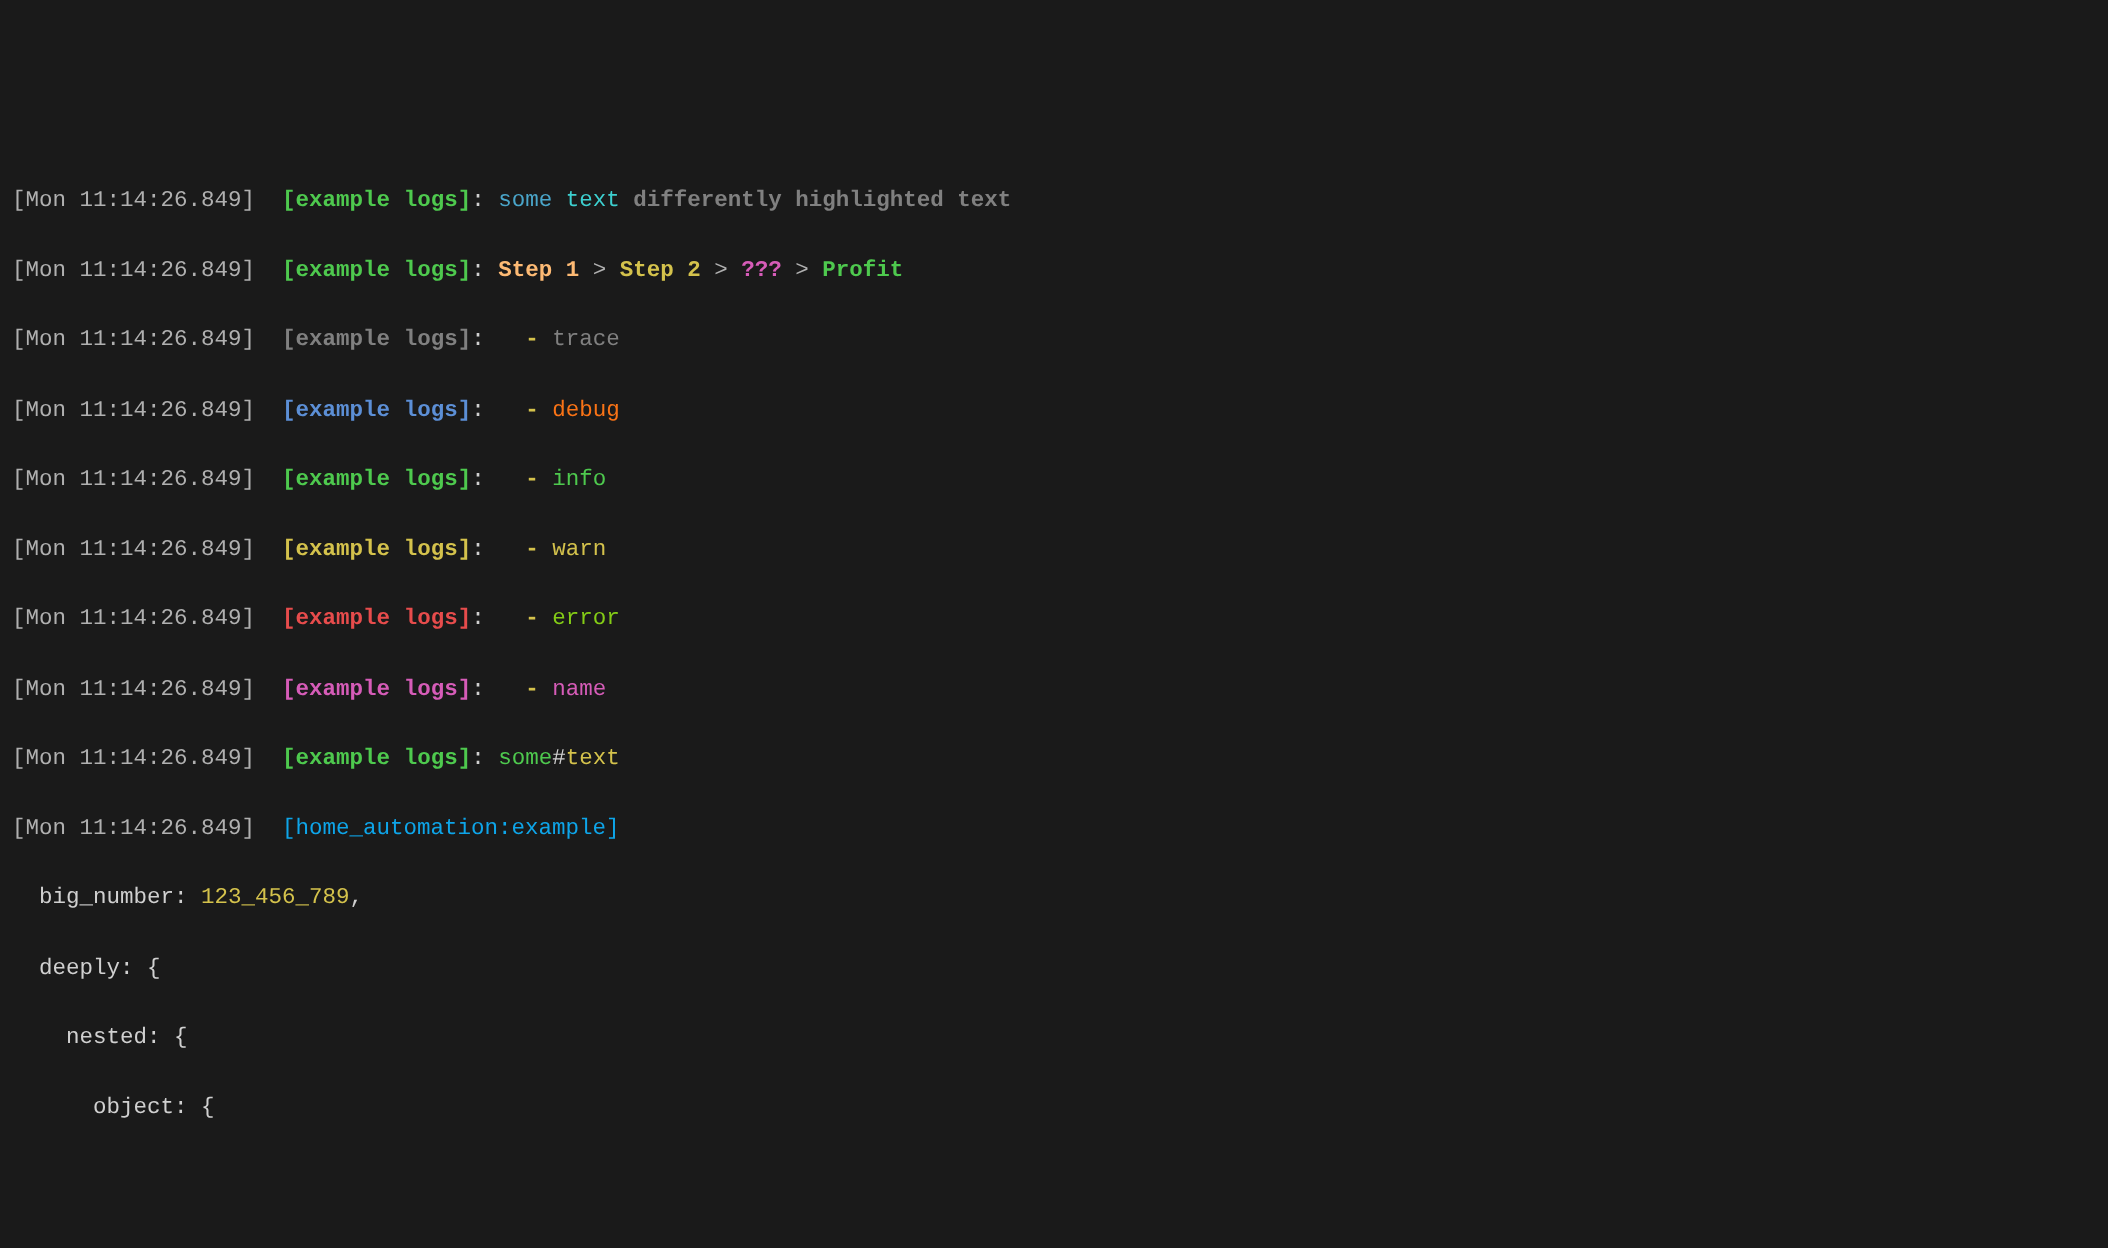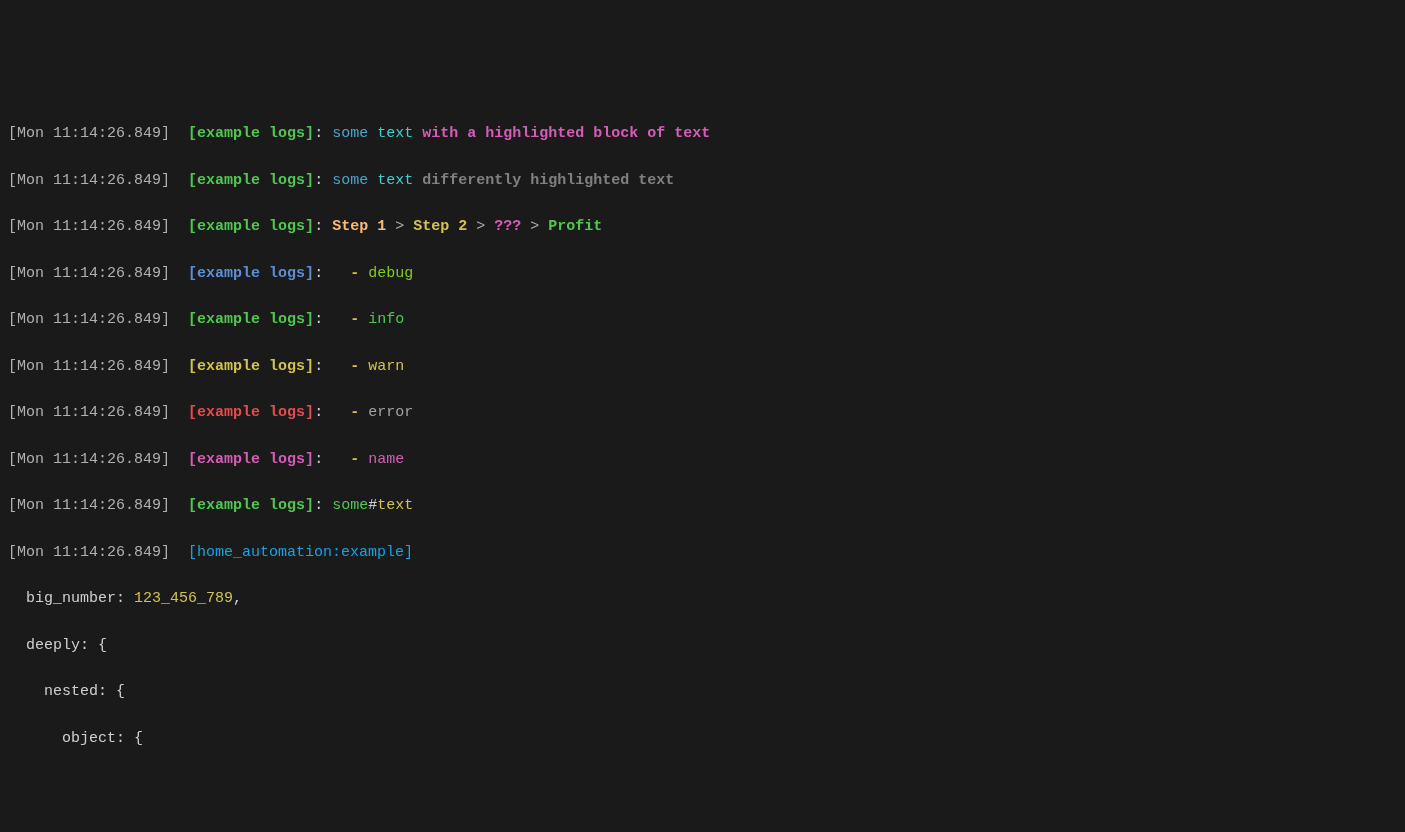--- a/index.html
+++ b/index.html
@@ -27,42 +27,42 @@
   .text { color: #3dcfcf; }
   .highlight1 { color: #d65cb8; font-weight: bold; }
   .highlight2 { color: #808080; font-weight: bold; }
   .step-red { color: #fdba74; font-weight: bold; text-align: right; }
   .step-yellow { color: #d4c24c; font-weight: bold; }
   .step-magenta { color: #d65cb8; font-weight: bold; }
   .step-green { color: #4ec94e; font-weight: bold; }
   .arrow { color: #b0b0b0; }
   .dash { color: #d4c24c; font-weight: bold; }
   .trace { color: #808080; }
-  .debug { color: #84cc16; }
+  .debug { color: #f97316; }
   .info { color: #4ec94e; }
   .warn { color: #d4c24c; }
-  .error { color: #a3a3a3; }
+  .error { color: #84cc16; }
   .fatal { color: #d65cb8; }
   .hash-some { color: #4ec94e; }
   .hash-text { color: #d4c24c; }
   .name-paren { color: #b8a0d6; }
   .log-msg { color: #3dcfcf; }
   .obj-key { color: #d0d0d0; }
   .obj-num { color: #d4c24c; }
   .obj-punct { color: #d0d0d0; }
 </style>
 </head>
 <body>
 
 
 
 <div>
-<div class="line"><span class="ts">[Mon 11:14:26.849]</span>  <span class="bracket-green"><span>[</span><span>example</span><span> </span><span>logs</span><span>]</span></span><span class="colon">: </span><span class="some">some</span> <span class="text">text</span> <span class="highlight1">with a highlighted block of text</span></div>
 <div class="line"><span class="ts">[Mon 11:14:26.849]</span>  <span class="bracket-green"><span>[</span><span>example</span><span> </span><span>logs</span><span>]</span></span><span class="colon">: </span><span class="some">some</span> <span class="text">text</span> <span class="highlight2">differently highlighted text</span></div>
 <div class="line"><span class="ts">[Mon 11:14:26.849]</span>  <span class="bracket-green"><span>[</span><span>example</span><span> </span><span>logs</span><span>]</span></span><span class="colon">: </span><span class="step-red">Step 1</span><span class="arrow"> &gt; </span><span class="step-yellow">Step 2</span><span class="arrow"> &gt; </span><span class="step-magenta">???</span><span class="arrow"> &gt; </span><span class="step-green">Profit</span></div>
+<div class="line"><span class="ts">[Mon 11:14:26.849]</span>  <span class="bracket-gray"><span>[</span><span>example</span><span> </span><span>logs</span><span>]</span></span><span class="colon">: </span> <span class="dash"> - </span><span class="trace">trace</span></div>
 <div class="line"><span class="ts">[Mon 11:14:26.849]</span>  <span class="bracket-blue"><span>[</span><span>example</span><span> </span><span>logs</span><span>]</span></span><span class="colon">: </span> <span class="dash"> - </span><span class="debug">debug</span></div>
 <div class="line"><span class="ts">[Mon 11:14:26.849]</span>  <span class="bracket-green"><span>[</span><span>example</span><span> </span><span>logs</span><span>]</span></span><span class="colon">: </span> <span class="dash"> - </span><span class="info">info</span></div>
 <div class="line"><span class="ts">[Mon 11:14:26.849]</span>  <span class="bracket-yellow"><span>[</span><span>example</span><span> </span><span>logs</span><span>]</span></span><span class="colon">: </span> <span class="dash"> - </span><span class="warn">warn</span></div>
 <div class="line"><span class="ts">[Mon 11:14:26.849]</span>  <span class="bracket-red"><span>[</span><span>example</span><span> </span><span>logs</span><span>]</span></span><span class="colon">: </span> <span class="dash"> - </span><span class="error">error</span></div>
 <div class="line"><span class="ts">[Mon 11:14:26.849]</span>  <span class="bracket-magenta"><span>[</span><span>example</span><span> </span><span>logs</span><span>]</span></span><span class="colon">: </span> <span class="dash"> - </span><span class="fatal">name</span></div>
 <div class="line"><span class="ts">[Mon 11:14:26.849]</span>  <span class="bracket-green"><span>[</span><span>example</span><span> </span><span>logs</span><span>]</span></span><span class="colon">: </span><span class="hash-some">some</span><span class="colon">#</span><span class="hash-text">text</span></div>
 <div class="line"><span class="ts">[Mon 11:14:26.849]</span>  <span class="bracket-cyan">[home_automation:example]</span></div>
 <div class="line"><span class="obj-key">  big_number: </span><span class="obj-num">123_456_789</span><span class="obj-punct">,</span></div>
 <div class="line"><span class="obj-key">  deeply: {</span></div>
 <div class="line"><span class="obj-key">    nested: {</span></div>

